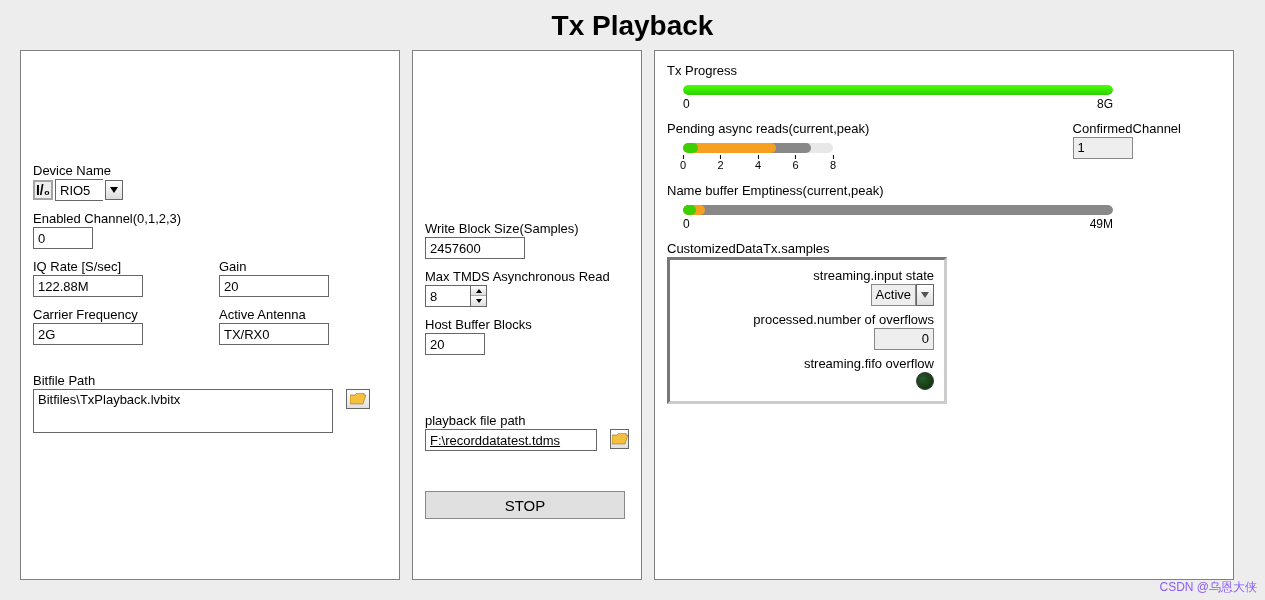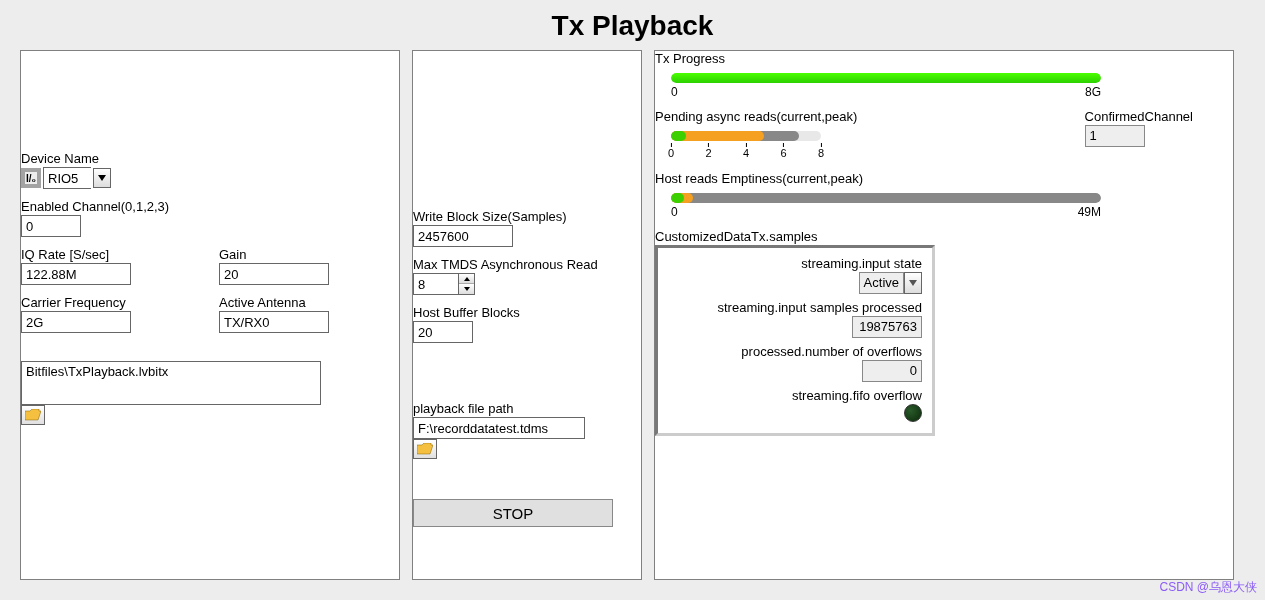--- a/index.html
+++ b/index.html
@@ -19,20 +19,21 @@
       padding: 10px 0 8px;
     }
     .panels {
       display: flex;
       gap: 12px;
       padding: 0 20px;
     }
     .panel {
       background: #fff;
       border: 1px solid #808080;
+      padding: 12px;
       position: relative;
     }
     .panel1 { width: 380px; height: 530px; }
     .panel2 { width: 230px; height: 530px; }
     .panel3 { width: 580px; height: 530px; }
 
     .field-label { font-size: 13px; margin-bottom: 1px; }
     .field-input {
       border: 1px solid #666;
       background: #fff;
@@ -40,39 +41,39 @@
       font-size: 13px;
       height: 22px;
     }
     .row { margin-bottom: 10px; }
     .two-col { display: flex; gap: 18px; }
     .two-col > div { flex: 1; }
 
     .device-row { display: flex; align-items: center; gap: 2px; }
     .io-icon {
       width: 20px; height: 20px;
-      border: 4px solid #a3a3a3;
+      border: 2px solid #a3a3a3;
       background: #eee;
       display: inline-flex;
       align-items: center;
       justify-content: center;
-      font-size: 10px;
+      font-size: 14px;
       font-weight: bold;
     }
     .combo-btn {
       width: 18px; height: 20px;
       border: 1px solid #666;
       background: linear-gradient(#fff,#ddd);
       display: inline-flex;
       align-items: center;
       justify-content: center;
     }
     .combo-btn svg { width: 8px; height: 6px; }
 
-    .bitfile-row { display: flex; gap: 0; align-items: flex-start; flex-direction: column; }
+    .bitfile-row { display: flex; gap: 13px; align-items: flex-start; }
     .bitfile-box {
       border: 1px solid #666;
       width: 300px; height: 44px;
       padding: 2px 4px;
       font-size: 13px;
     }
     .folder-btn {
       width: 24px; height: 20px;
       border: 1px solid #666;
       background: linear-gradient(#fff,#e0e0e0);
@@ -198,20 +199,21 @@
         <div class="field-label">Carrier Frequency</div>
         <input class="field-input" style="width: 110px;" value="2G">
       </div>
       <div>
         <div class="field-label">Active Antenna</div>
         <input class="field-input" style="width: 110px;" value="TX/RX0">
       </div>
     </div>
     <div style="height:18px"></div>
     <div class="row">
+      <div class="field-label">Bitfile Path</div>
       <div class="bitfile-row">
         <div class="bitfile-box">Bitfiles\TxPlayback.lvbitx</div>
         <span class="folder-btn">
           <svg viewBox="0 0 16 12">
               <path d="M0 2 L5 2 L7 0 L14 0 L14 2 L16 2 L13 11 L0 11 Z" fill="#f5c040" stroke="#806000" stroke-width="0.5"></path>
             </svg>
         </span>
       </div>
     </div>
   </div>
@@ -241,21 +243,21 @@
       </div>
     </div>
     <div class="row">
       <div class="field-label">Host Buffer Blocks</div>
       <input class="field-input" style="width: 60px;" value="20">
     </div>
     <div style="height:48px"></div>
     <div class="row">
       <div class="field-label">playback file path</div>
       <div class="bitfile-row">
-        <input class="field-input" style="width: 172px;" value="F:\recorddatatest.tdms">
+        <input class="field-input" style="width: 172px; text-decoration: underline;" value="F:\recorddatatest.tdms">
         <span class="folder-btn">
           <svg viewBox="0 0 16 12">
               <path d="M0 2 L5 2 L7 0 L14 0 L14 2 L16 2 L13 11 L0 11 Z" fill="#f5c040" stroke="#806000" stroke-width="0.5"></path>
             </svg>
         </span>
       </div>
     </div>
     <div style="height:30px"></div>
     <div class="stop-btn">STOP</div>
   </div>
@@ -309,21 +311,21 @@
           </div>
         </div>
       </div>
       <div style="margin-left:auto;margin-right:40px">
         <div class="field-label">ConfirmedChannel</div>
         <div class="readonly-val">1</div>
       </div>
     </div>
 
     <div class="row">
-      <div class="field-label">Host reads Emptiness(current,peak)</div>
+      <div class="field-label">Name buffer Emptiness(current,peak)</div>
       <div style="height:6px"></div>
       <div style="width:430px;margin-left:16px">
         <div class="progress-track">
           <div class="progress-fill" style="width:100%;background:#888"></div>
           <div class="progress-fill" style="width:5%;background:#f5a020"></div>
           <div class="progress-fill" style="width:3%;background:#3dd000"></div>
         </div>
         <div class="progress-labels">
           <span>0</span>
           <span>49M</span>
@@ -338,24 +340,20 @@
         <div class="small-combo">
           <div class="readonly-val">Active</div>
           <span class="combo-btn" style="height:22px">
             <svg viewBox="0 0 8 6">
                 <path d="M0 0 L8 0 L4 6 Z" fill="#555"></path>
               </svg>
           </span>
         </div>
       </div>
       <div class="row">
-        <div class="field-label">streaming.input samples processed</div>
-        <div class="readonly-val" style="min-width:70px">19875763</div>
-      </div>
-      <div class="row">
         <div class="field-label">processed.number of overflows</div>
         <div class="readonly-val">0</div>
       </div>
       <div class="row" style="margin-bottom:0">
         <div class="field-label">streaming.fifo overflow</div>
         <span class="led"></span>
       </div>
     </div>
   </div>
 

